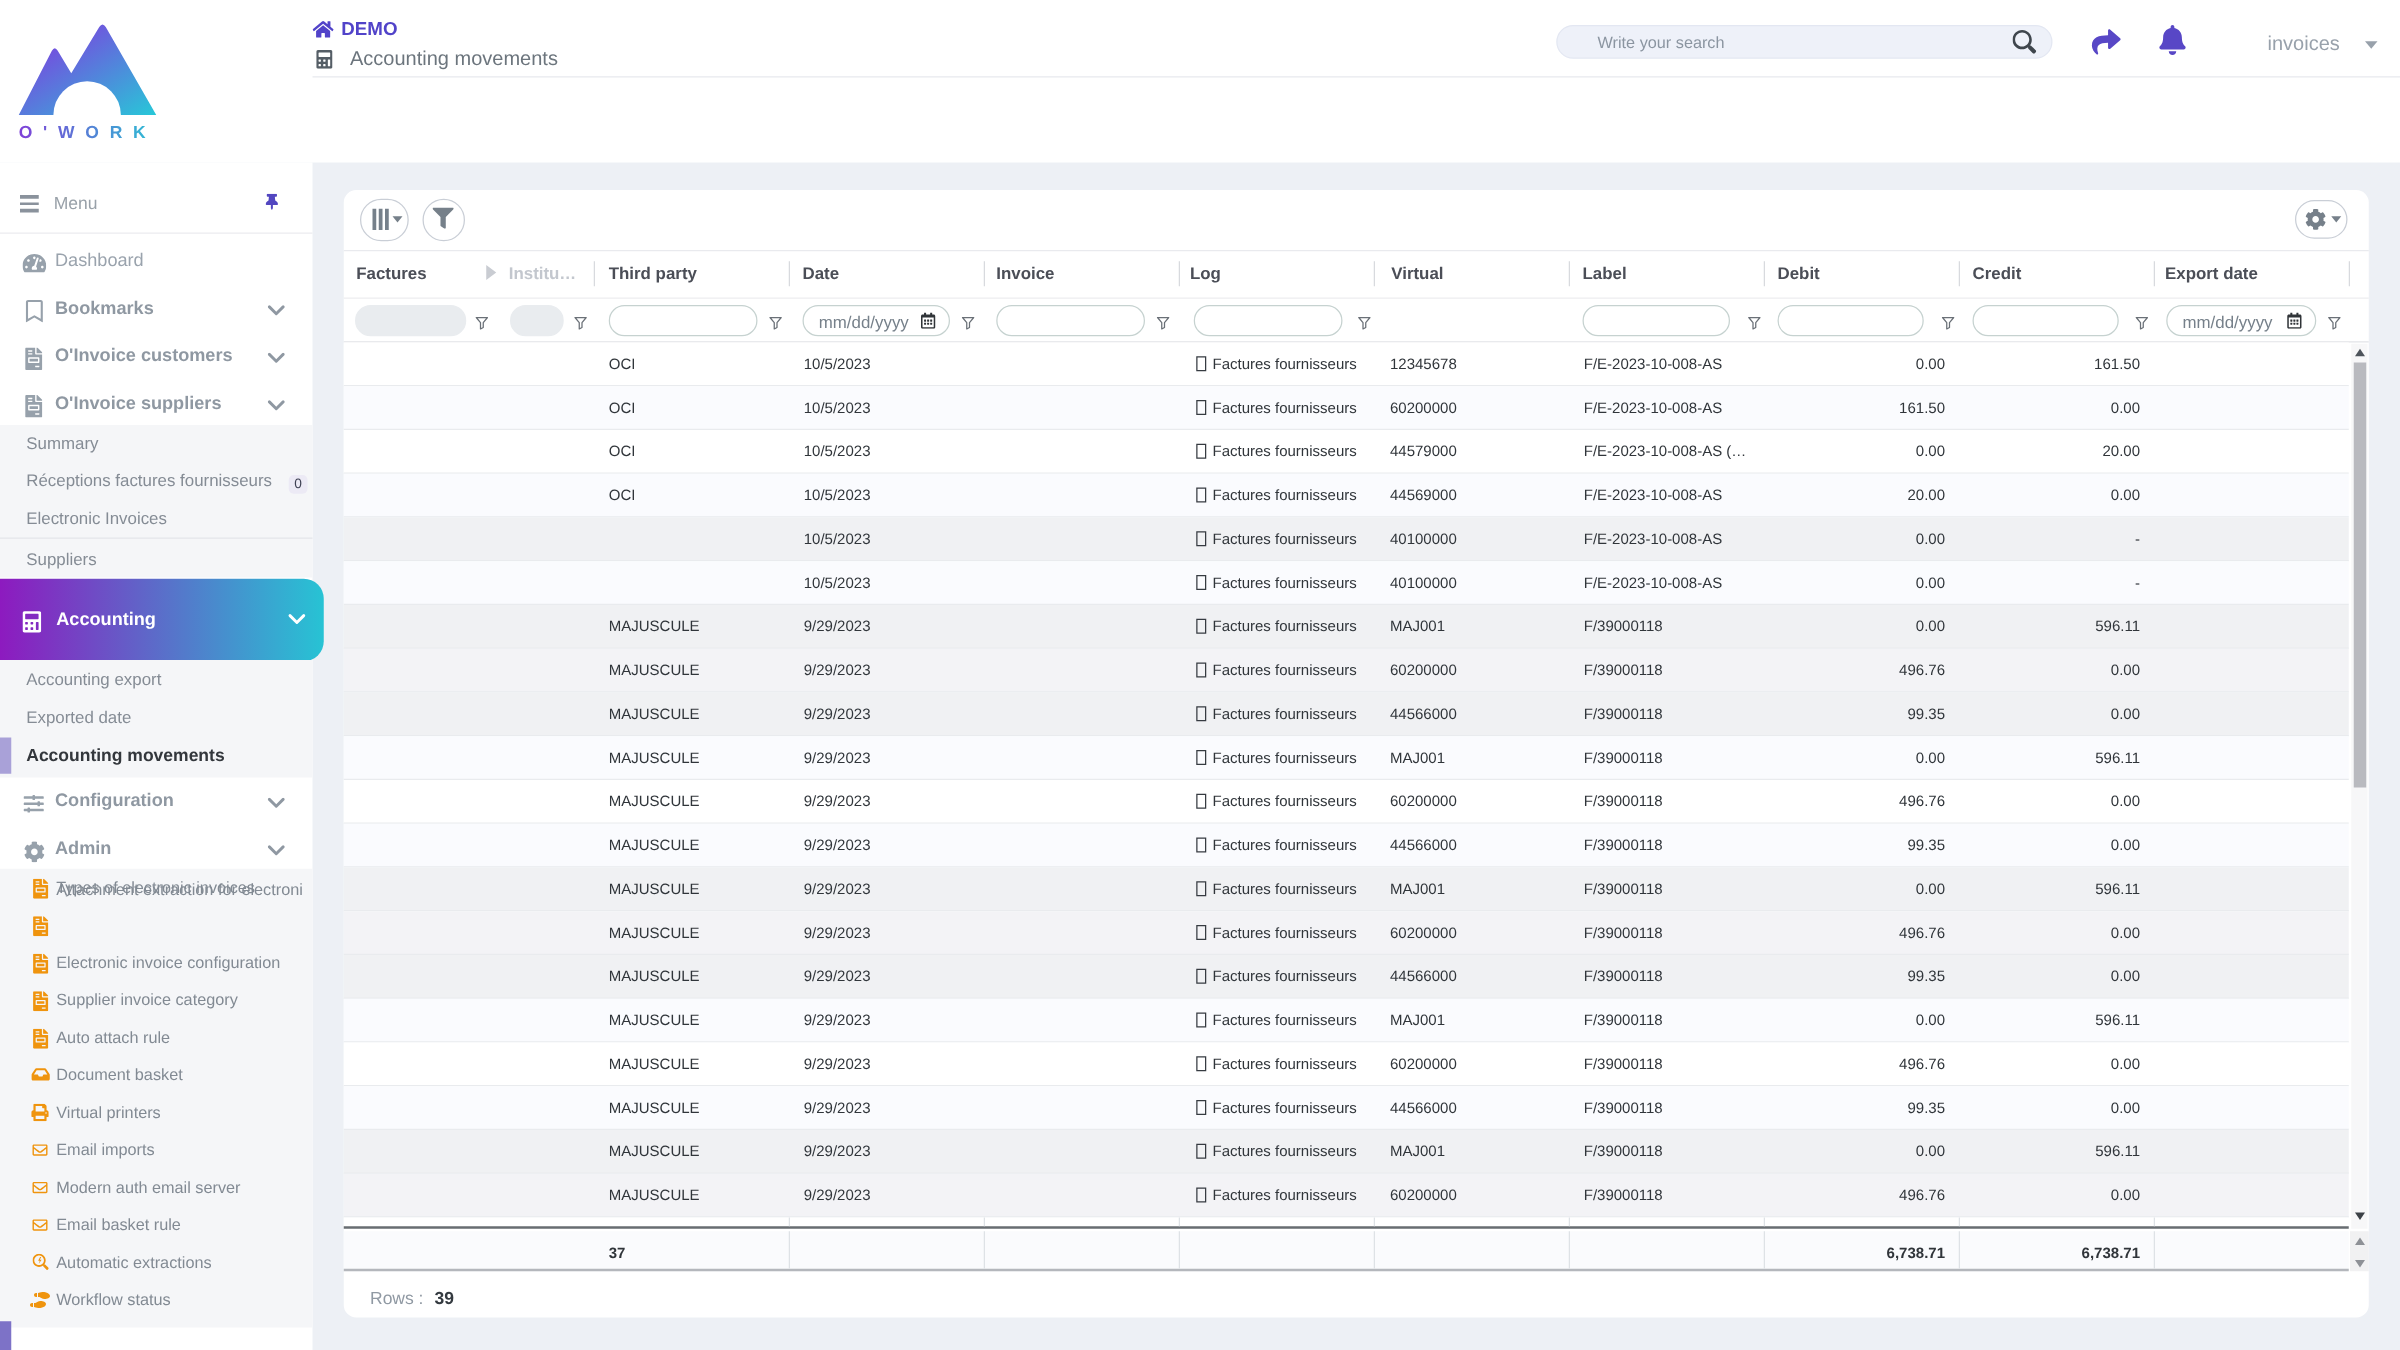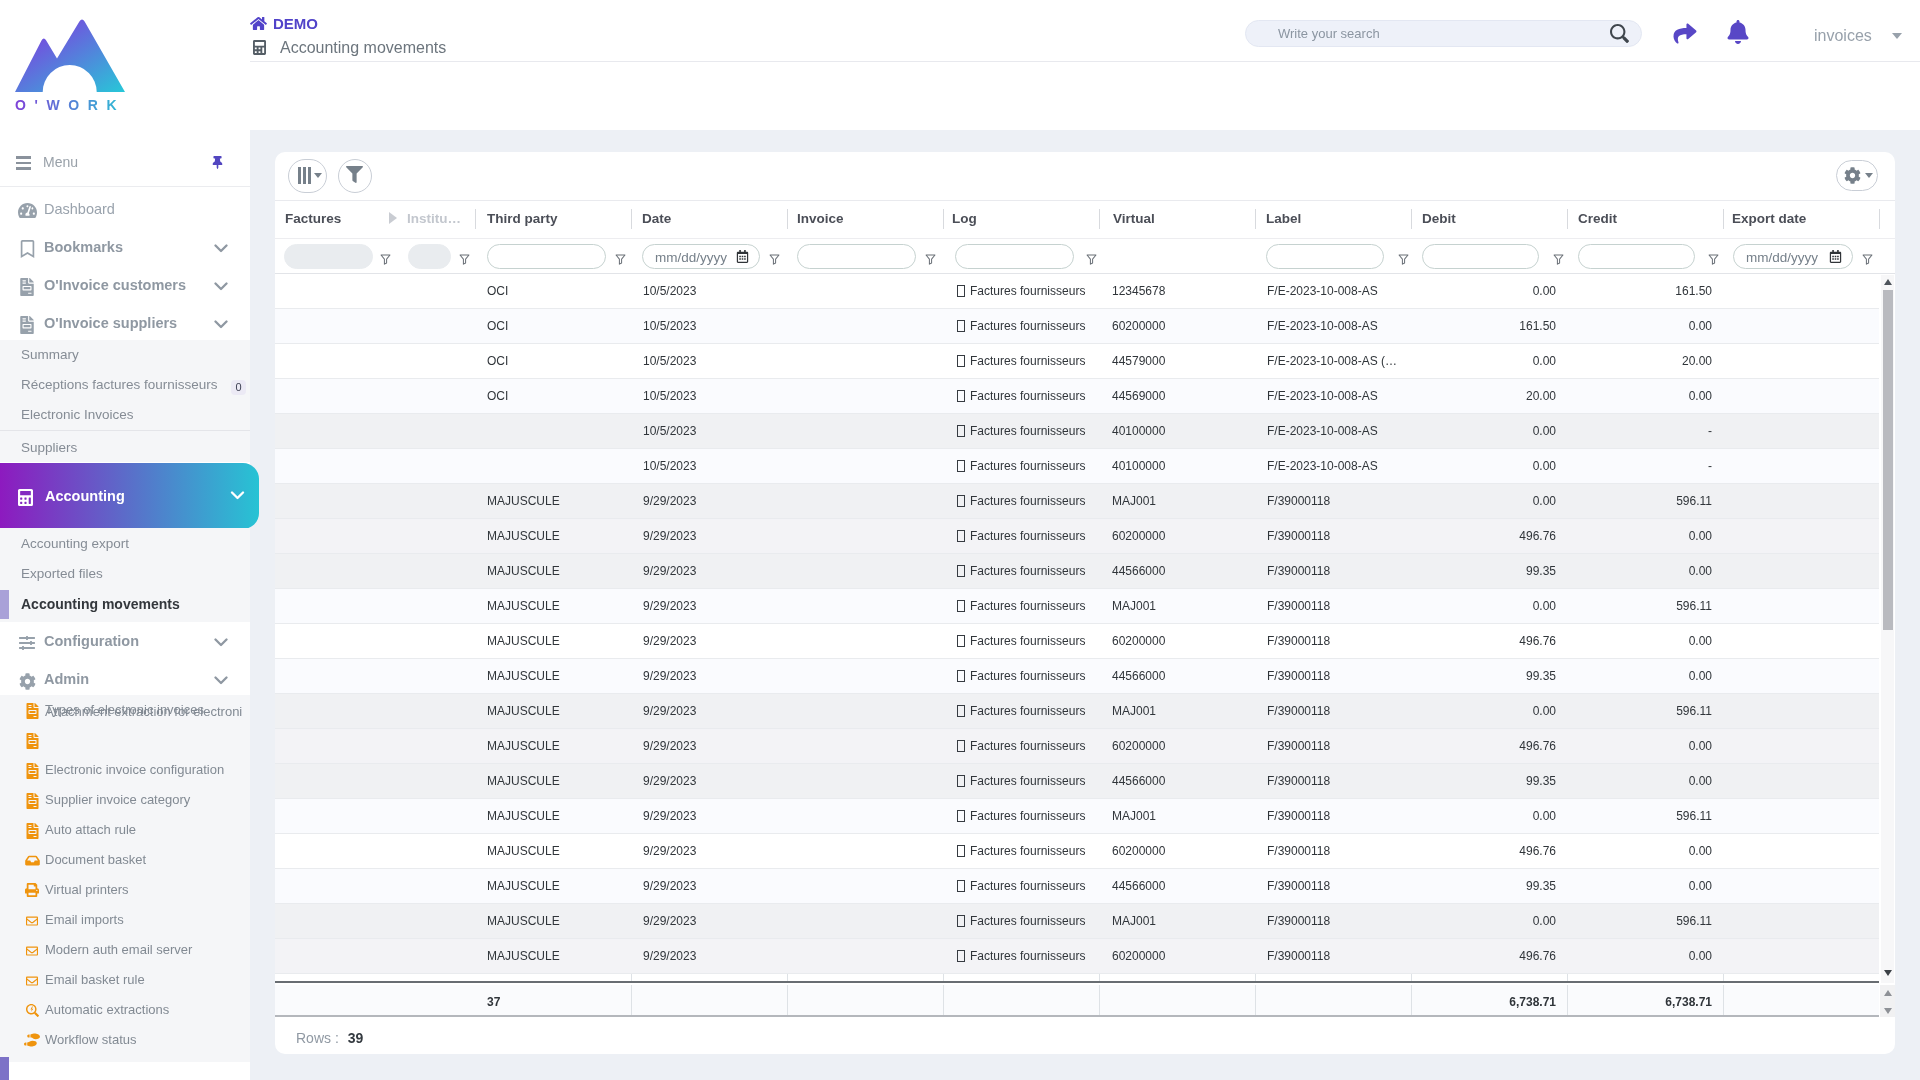--- a/index.html
+++ b/index.html
@@ -114,21 +114,21 @@
 <div class="abs" style="left:0;top:333px;width:259px;height:66px;background:linear-gradient(90deg,#8d1abf,#27c3d4);border-radius:0 16px 16px 0"></div>
 <div class="abs" style="left:18px;top:358px"><svg width="15" height="19" viewBox="0 0 448 512" fill="#ffffff">
         <path d="M400 0H48C22.4 0 0 22.4 0 48v416c0 25.6 22.4 48 48 48h352c25.6 0 48-22.4 48-48V48c0-25.6-22.4-48-48-48zM128 435.2c0 6.4-6.4 12.8-12.8 12.8H76.8c-6.4 0-12.8-6.4-12.8-12.8v-38.4c0-6.4 6.4-12.8 12.8-12.8h38.4c6.4 0 12.8 6.4 12.8 12.8v38.4zm0-128c0 6.4-6.4 12.8-12.8 12.8H76.8c-6.4 0-12.8-6.4-12.8-12.8v-38.4c0-6.4 6.4-12.8 12.8-12.8h38.4c6.4 0 12.8 6.4 12.8 12.8v38.4zm128 128c0 6.4-6.4 12.8-12.8 12.8h-38.4c-6.4 0-12.8-6.4-12.8-12.8v-38.4c0-6.4 6.4-12.8 12.8-12.8h38.4c6.4 0 12.8 6.4 12.8 12.8v38.4zm0-128c0 6.4-6.4 12.8-12.8 12.8h-38.4c-6.4 0-12.8-6.4-12.8-12.8v-38.4c0-6.4 6.4-12.8 12.8-12.8h38.4c6.4 0 12.8 6.4 12.8 12.8v38.4zm128 128c0 6.4-6.4 12.8-12.8 12.8h-38.4c-6.4 0-12.8-6.4-12.8-12.8V268.8c0-6.4 6.4-12.8 12.8-12.8h38.4c6.4 0 12.8 6.4 12.8 12.8v166.4zm0-256c0 6.4-6.4 12.8-12.8 12.8H76.8c-6.4 0-12.8-6.4-12.8-12.8V76.8C64 70.4 70.4 64 76.8 64h294.4c6.4 0 12.8 6.4 12.8 12.8v102.4z"></path>
       </svg></div>
 <div class="abs" style="left:45px;top:358px;font-size:14.5px;font-weight:bold;color:#fff">Accounting</div>
 <svg class="abs" style="left:230px;top:361px" width="15" height="9" viewBox="0 0 14 9">
       <path d="M1.5 1.5 L7 7 L12.5 1.5" fill="none" stroke="#ffffff" stroke-width="2.3" stroke-linecap="round" stroke-linejoin="round"></path>
     </svg>
 <div class="abs" style="left:0;top:398px;width:250px;height:94px;background:#f5f6f8"></div>
 <div class="abs sub1" style="left:21px;top:406px">Accounting export</div>
-<div class="abs sub1" style="left:21px;top:436px">Exported files</div>
+<div class="abs sub1" style="left:21px;top:436px">Exported date</div>
 <div class="abs" style="left:21px;top:466px;font-size:14px;font-weight:bold;color:#33373c">Accounting movements</div>
 <div class="abs" style="left:0;top:460px;width:9px;height:29px;background:#a9a1d8"></div>
 <div class="abs" style="left:16px;top:505px;width:22px;text-align:center"><svg width="18" height="16" viewBox="0 0 512 512" fill="#97a1ab">
         <path d="M496 384H160v-16c0-8.8-7.2-16-16-16h-32c-8.8 0-16 7.2-16 16v16H16c-8.8 0-16 7.2-16 16v32c0 8.8 7.2 16 16 16h80v16c0 8.8 7.2 16 16 16h32c8.8 0 16-7.2 16-16v-16h336c8.8 0 16-7.2 16-16v-32c0-8.8-7.2-16-16-16zm0-160h-80v-16c0-8.8-7.2-16-16-16h-32c-8.8 0-16 7.2-16 16v16H16c-8.8 0-16 7.2-16 16v32c0 8.8 7.2 16 16 16h336v16c0 8.8 7.2 16 16 16h32c8.8 0 16-7.2 16-16v-16h80c8.8 0 16-7.2 16-16v-32c0-8.8-7.2-16-16-16zm0-160H288V48c0-8.8-7.2-16-16-16h-32c-8.8 0-16 7.2-16 16v16H16C7.2 64 0 71.2 0 80v32c0 8.8 7.2 16 16 16h208v16c0 8.8 7.2 16 16 16h32c8.8 0 16-7.2 16-16v-16h208c8.8 0 16-7.2 16-16V80c0-8.8-7.2-16-16-16z"></path>
       </svg></div>
 <div class="abs sit-b" style="left:44px;top:503px">Configuration</div>
 <svg class="abs" style="left:214px;top:508px" width="14" height="9" viewBox="0 0 14 9">
       <path d="M1.5 1.5 L7 7 L12.5 1.5" fill="none" stroke="#8f98a2" stroke-width="2.3" stroke-linecap="round" stroke-linejoin="round"></path>
     </svg>
 <div class="abs" style="left:16px;top:543px;width:22px;text-align:center"><svg width="17" height="17" viewBox="0 0 512 512" fill="#97a1ab">

